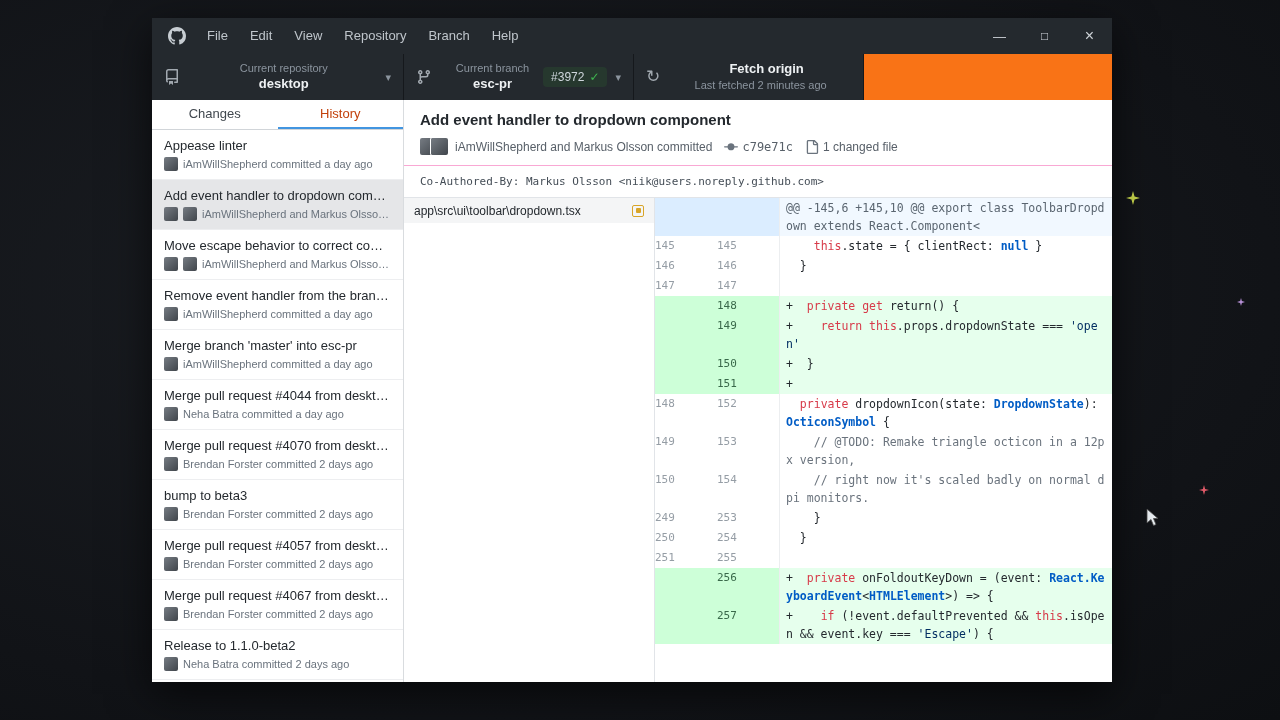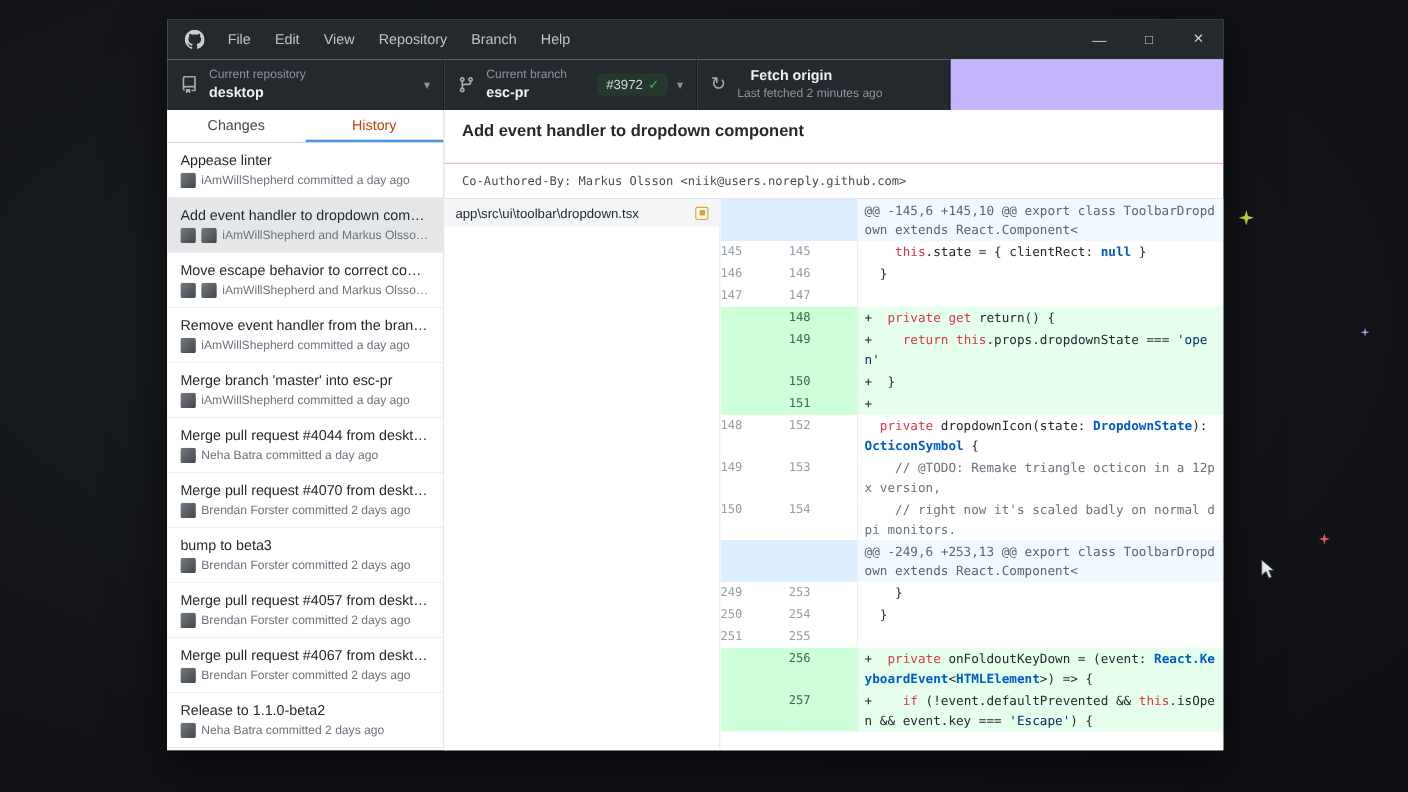--- a/index.html
+++ b/index.html
@@ -28,21 +28,21 @@
   .titlebar { flex:0 0 36px; background:#24292e; display:flex; align-items:center; }
   .logo { margin:0 10px 0 16px; color:#c7cdd2; display:flex; }
   .menu { display:flex; height:36px; }
   .menu-item { padding:0 11px; color:#bfc5cb; font-size:13px; line-height:36px; }
   .win-controls { margin-left:auto; display:flex; }
   .win-btn { width:45px; height:36px; display:flex; align-items:center; justify-content:center; color:#ced3d8; font-size:13px; }
   .win-btn.max { font-size:12px; }
   .win-btn.close { font-size:16px; }
 
   
-  .toolbar { flex:0 0 46px; background:#c4b5fd; display:flex; }
+  .toolbar { flex:0 0 46px; background:#f97316; display:flex;text-align:center; }
   .tb-section { display:flex; align-items:center; padding:0 12px; background:#24292e; border-right:1px solid #15181c; }
   .tb-section.repo   { width:252px; }
   .tb-section.branch { width:230px; }
   .tb-section.fetch  { width:230px; }
   .tb-icon { color:#a2a9b0; margin-right:10px; display:flex; flex:0 0 auto; }
   .tb-icon.sync { font-size:17px; line-height:1; margin-top:-2px; }
   .tb-text { display:flex; flex-direction:column; line-height:1.3; min-width:0; flex:1; }
   .tb-label { font-size:11px; color:#8b949e; white-space:nowrap; }
   .tb-value { font-size:13px; color:#eef1f3; font-weight:700; white-space:nowrap; }
   .tb-title { font-size:13px; color:#eef1f3; font-weight:700; white-space:nowrap;margin-left:12px; }
@@ -270,20 +270,37 @@
                 <span class="avatar"></span>
                 <span class="commit-meta-text">Neha Batra committed 2 days ago</span>
               </div>
             </div>
           </div>
       </aside>
 
       <main class="main">
         <div class="commit-header">
           <div class="commit-title-main">Add event handler to dropdown component</div>
+          <div class="commit-meta-main">
+            <span class="avatar md"></span>
+            <span class="avatar md overlap"></span>
+            <span class="byline">iAmWillShepherd and Markus Olsson committed</span>
+            <span class="meta-group">
+              <svg width="14" height="14" viewBox="0 0 16 16" fill="currentColor" aria-hidden="true">
+                <path d="M10.5 7.75a2.5 2.5 0 1 1-5 0 2.5 2.5 0 0 1 5 0Zm1.43.75a4.002 4.002 0 0 1-7.86 0H.75a.75.75 0 0 1 0-1.5h3.32a4.001 4.001 0 0 1 7.86 0h3.32a.75.75 0 0 1 0 1.5Z"></path>
+              </svg>
+              <span class="sha">c79e71c</span>
+            </span>
+            <span class="meta-group">
+              <svg width="14" height="14" viewBox="0 0 16 16" fill="currentColor" aria-hidden="true">
+                <path d="M2 1.75C2 .784 2.784 0 3.75 0h6.586c.464 0 .909.184 1.237.513l2.914 2.914c.329.328.513.773.513 1.237v9.586A1.75 1.75 0 0 1 13.25 16h-9.5A1.75 1.75 0 0 1 2 14.25Zm1.75-.25a.25.25 0 0 0-.25.25v12.5c0 .138.112.25.25.25h9.5a.25.25 0 0 0 .25-.25V6h-2.75A1.75 1.75 0 0 1 9 4.25V1.5Zm6.75.062V4.25c0 .138.112.25.25.25h2.688l-.011-.013-2.914-2.914Z"></path>
+              </svg>
+              <span>1 changed file</span>
+            </span>
+          </div>
         </div>
 
         <div class="coauthor">Co-Authored-By: Markus Olsson &lt;niik@users.noreply.github.com&gt;</div>
 
         <div class="diff-area">
           <div class="file-col">
             <div class="file-row">
               <span class="file-path">app\src\ui\toolbar\dropdown.tsx</span>
               <span class="mod-icon"></span>
             </div>
@@ -337,25 +354,20 @@
               <div class="diff-row context">
                 <span class="gut old">149</span>
                 <span class="gut new">153</span>
                 <span class="code"><span class="tok-c">    // @TODO: Remake triangle octicon in a 12px version,</span></span>
               </div>
               <div class="diff-row context">
                 <span class="gut old">150</span>
                 <span class="gut new">154</span>
                 <span class="code"><span class="tok-c">    // right now it's scaled badly on normal dpi monitors.</span></span>
               </div>
-              <div class="diff-row hunk">
-                <span class="gut old"></span>
-                <span class="gut new"></span>
-                <span class="code">@@ -249,6 +253,13 @@ export class ToolbarDropdown extends React.Component&lt;</span>
-              </div>
               <div class="diff-row context">
                 <span class="gut old">249</span>
                 <span class="gut new">253</span>
                 <span class="code"><span class="tok-p">    }</span></span>
               </div>
               <div class="diff-row context">
                 <span class="gut old">250</span>
                 <span class="gut new">254</span>
                 <span class="code"><span class="tok-p">  }</span></span>
               </div>

